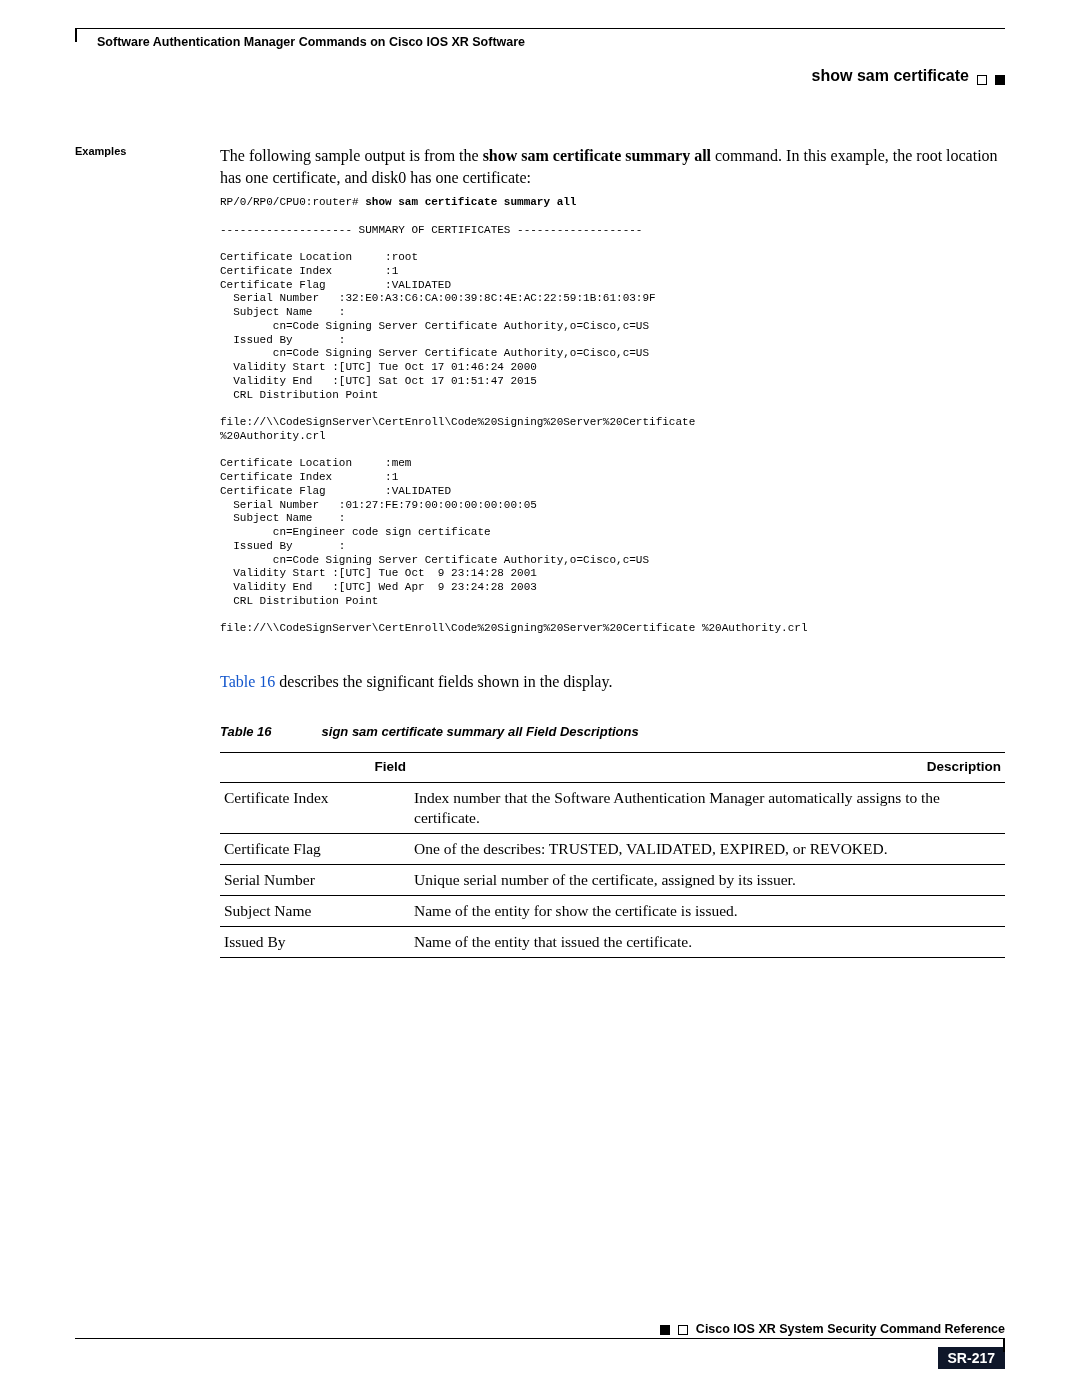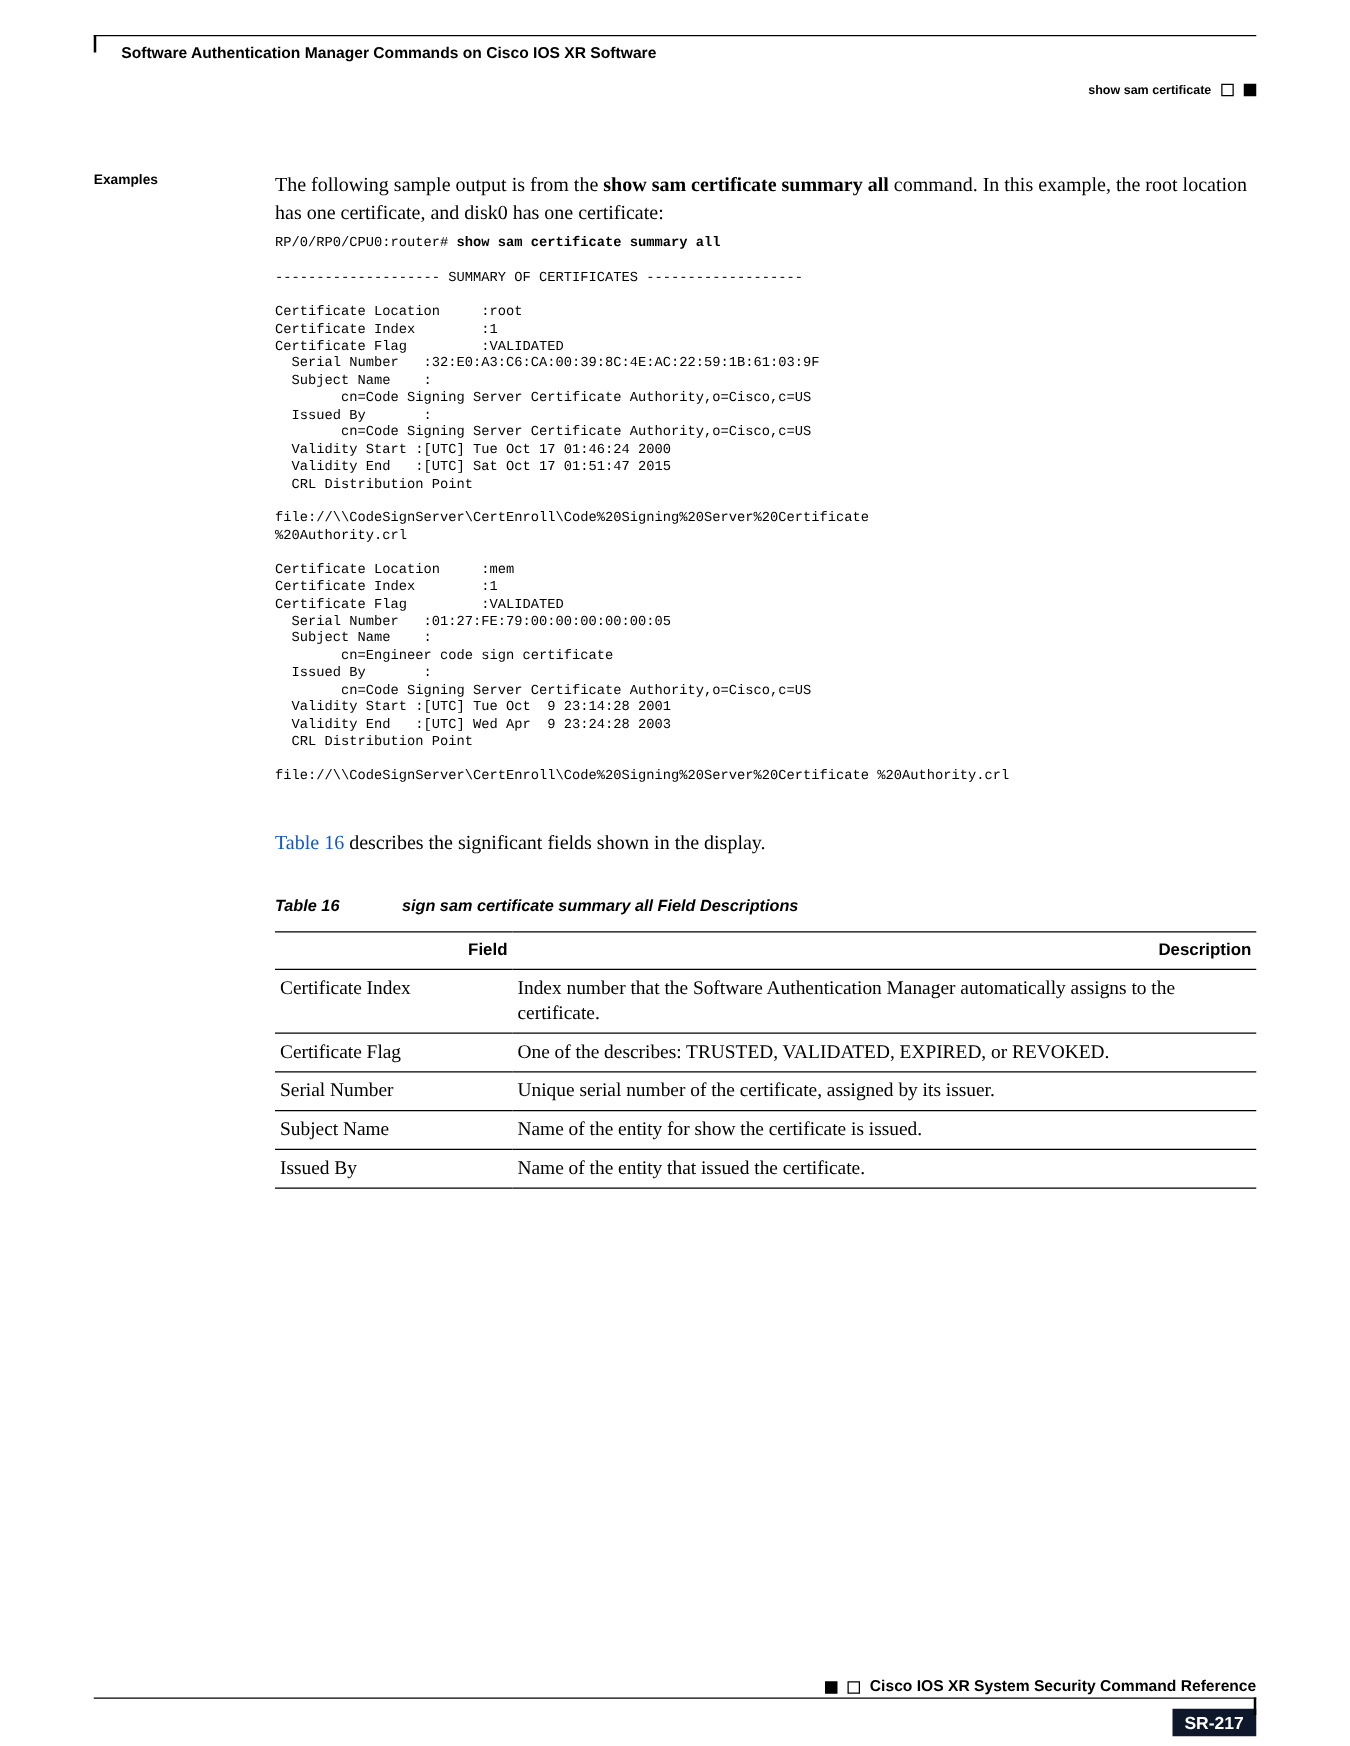--- a/index.html
+++ b/index.html
@@ -39,23 +39,23 @@
     font-weight: bold;
     margin-bottom: 18px;
   }
   .header-top .left {
     padding-left: 22px;
     text-align: center;
   }
   .breadcrumb-row {
     display: flex;
     justify-content: flex-end;
-    align-items: flex-start;
-    font-family: Arial, Helvetica, sans-serif;
-    font-size: 10px;
+    align-items: flex-end;
+    font-family: Arial, Helvetica, sans-serif;
+    font-size: 16px;
     font-weight: bold;
     gap: 8px;
     margin-bottom: 60px;
   }
   .sq {
     width: 10px; height: 10px; background: #000; display: inline-block;
   }
   .sq.open {
     background: #fff; border: 1.5px solid #000;
   }
@@ -116,21 +116,21 @@
     border-bottom: 1px solid #000;
     padding: 5px 4px;
     vertical-align: top;
     line-height: 1.3;
   }
   table.fields td:first-child { width: 190px; }
   table.fields tr:last-child td { border-bottom: 1.5px solid #000; }
   .footer {
     position: absolute;
     left: 75px;
-    bottom: 8px;
+    bottom: 28px;
     width: 930px;
   }
   .footer-line {
     border-top: 1.5px solid #000;
     position: relative;
     margin-bottom: 4px;
   }
   .footer-tick {
     position: absolute;
     right: 0; top: -1px; width: 2px; height: 14px; background: #000;

